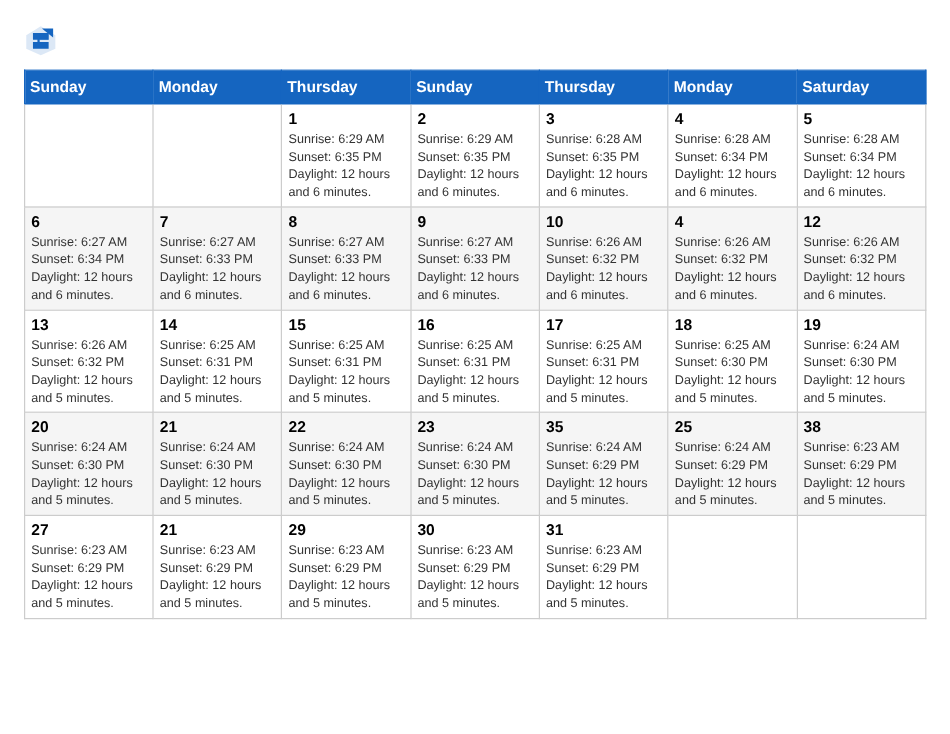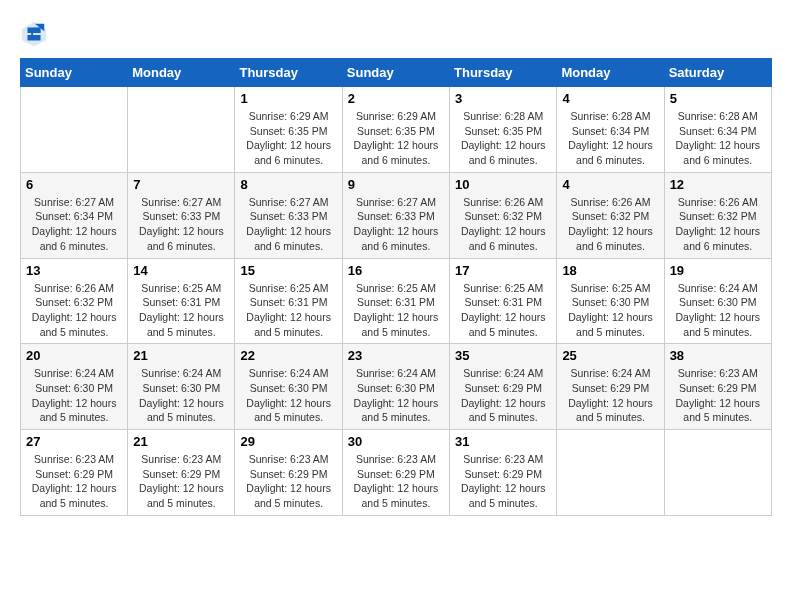--- a/index.html
+++ b/index.html
@@ -81,21 +81,20 @@
     .day-number {
       font-size: 13px;
       font-weight: bold;
       margin-bottom: 3px;
       display: block;
     }
     .day-info {
       color: #333;
       line-height: 1.4;
       font-size: 10.5px;
-      text-align: center;
     }
     .empty-cell {
       background: #fff !important;
     }
   </style>
 </head>
 <body>
 
 <div class="header">
   <div class="logo">

